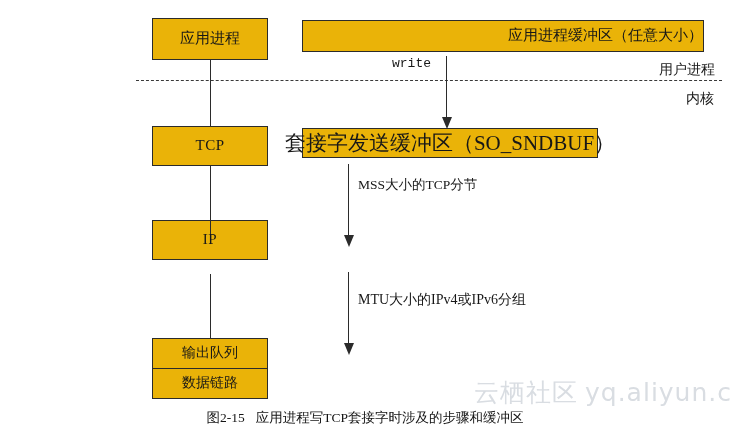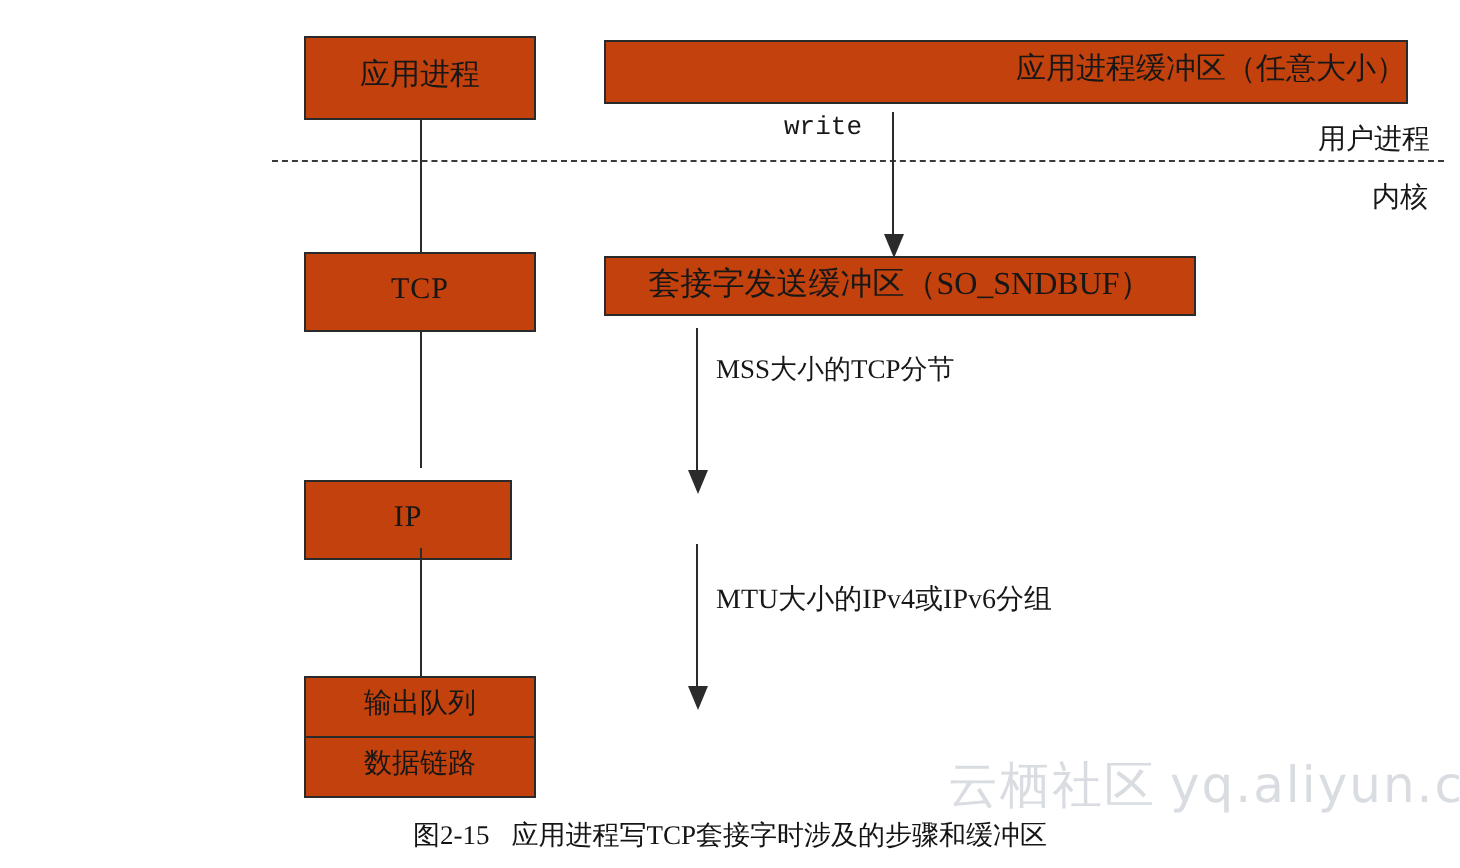--- a/index.html
+++ b/index.html
@@ -18,46 +18,46 @@
     height: 434px;
     background: #ffffff;
     overflow: hidden;
   }
 
   
   .box {
     position: absolute;
     box-sizing: border-box;
     border: 1.4px solid #2b2b2b;
-    background: #c2410c;
+    background: #eab308;
     display: flex;
     align-items: center;
     justify-content: center;
     text-align: center;
     line-height: 1.15;
     color: #171717;
   }
   .box-label {
     display: block;
     white-space: nowrap;
   }
 
   .cjk { font-family: "Liberation Serif", "DejaVu Serif", serif; }
   .mono { font-family: "Liberation Mono", "DejaVu Sans Mono", monospace; }
 
   
   #box-app-process   { left: 152px; top: 18px;  width: 116px; height: 42px; font-size: 15px; }
   #box-tcp           { left: 152px; top: 126px; width: 116px; height: 40px; font-size: 15px; letter-spacing: .5px; }
-  #box-ip            { left: 152px; top: 240px; width: 104px; height: 40px; font-size: 15px; letter-spacing: .5px; }
+  #box-ip            { left: 152px; top: 220px; width: 116px; height: 40px; font-size: 15px; letter-spacing: .5px; }
   #box-output-queue  { left: 152px; top: 338px; width: 116px; height: 31px; font-size: 14px; }
   #box-datalink      { left: 152px; top: 368px; width: 116px; height: 31px; font-size: 14px; }
 
   
   #box-app-buffer    { left: 302px; top: 20px;  width: 402px; height: 32px; font-size: 15px; justify-content: flex-end; }
-  #box-socket-buffer { left: 302px; top: 128px; width: 296px; height: 30px; font-size: 16px; }
+  #box-socket-buffer { left: 302px; top: 128px; width: 296px; height: 30px; font-size: 21px; }
 
   
   .vline {
     position: absolute;
     width: 0;
     border-left: 1.3px solid #2b2b2b;
   }
   #conn-app-tcp   { left: 210px; top: 60px;  height: 66px; }
   #conn-tcp-ip    { left: 210px; top: 166px; height: 68px; }
   #conn-ip-out    { left: 210px; top: 274px; height: 64px; }

